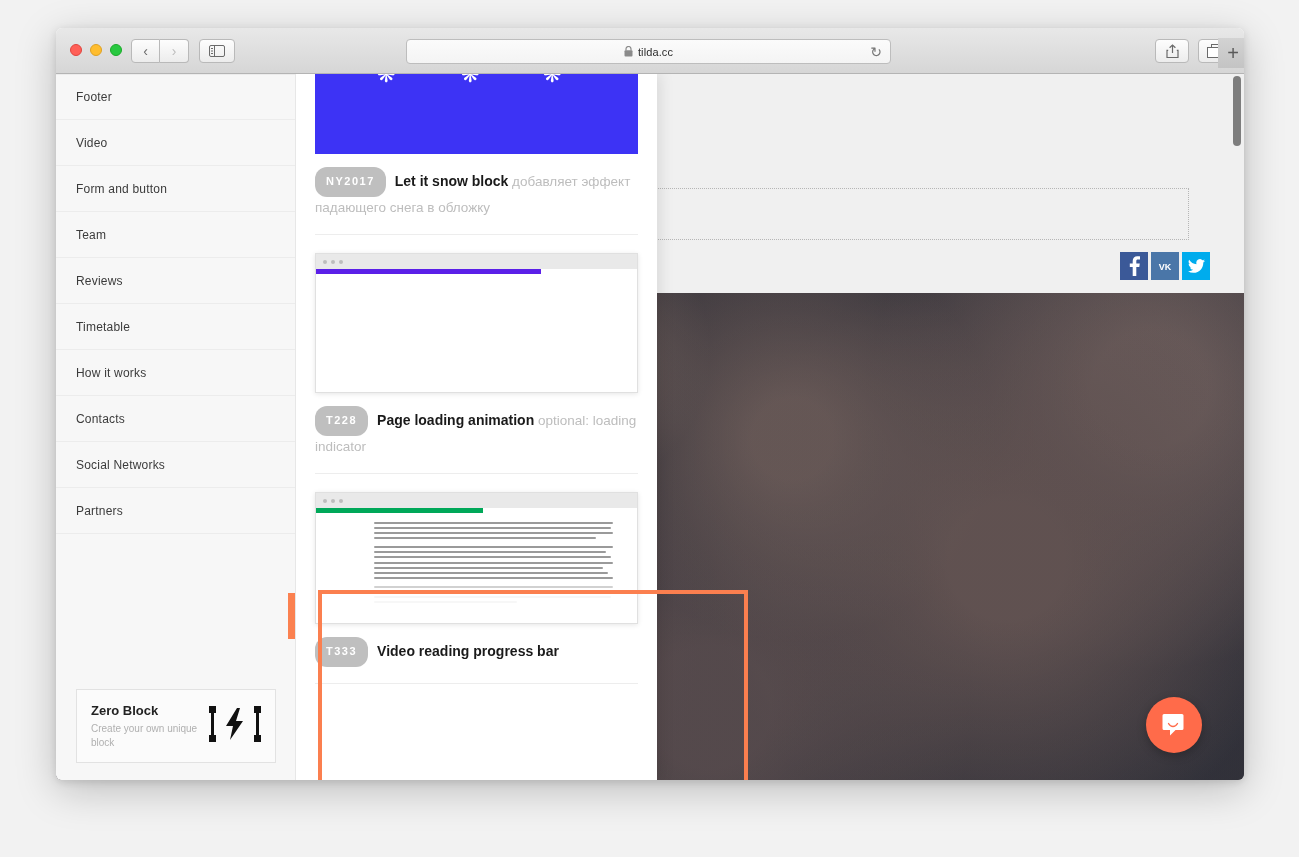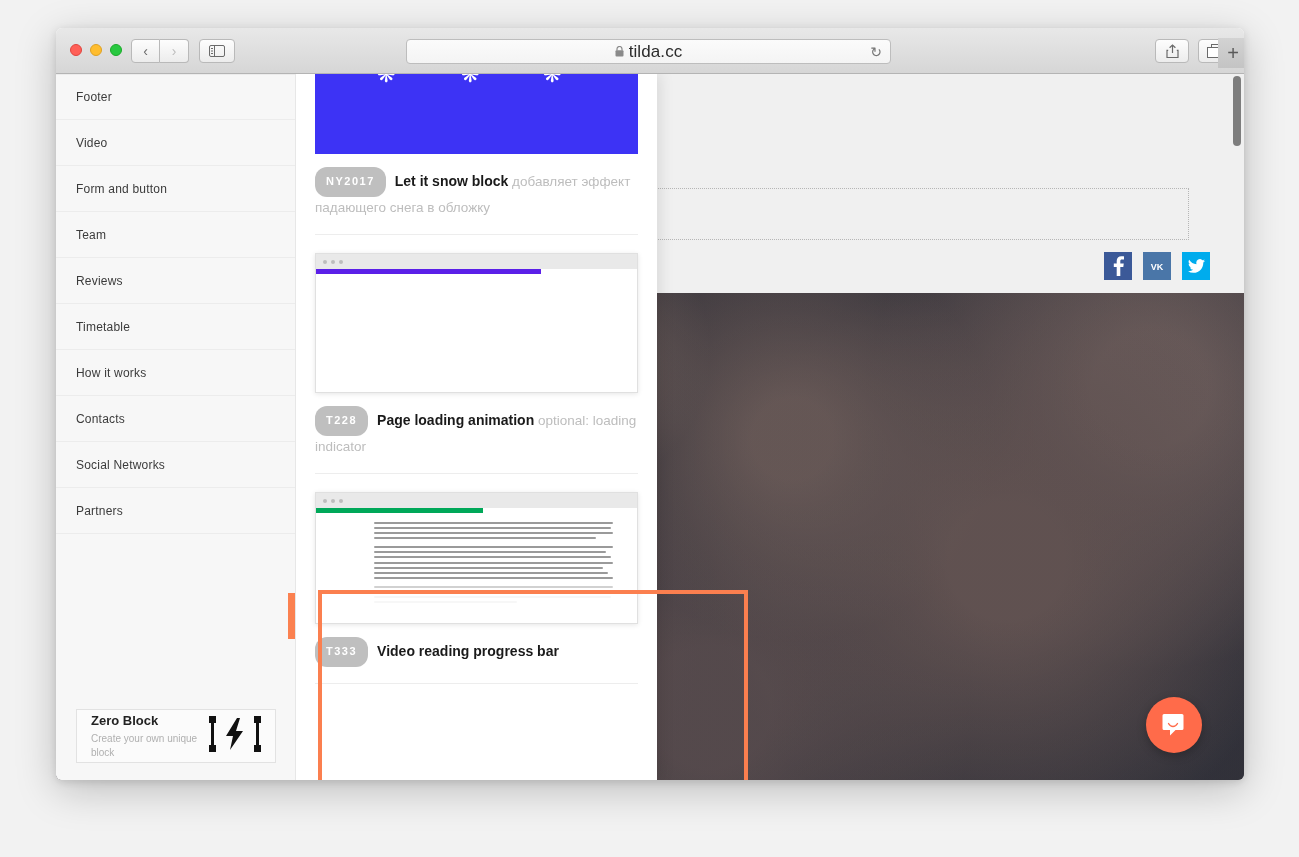--- a/index.html
+++ b/index.html
@@ -54,21 +54,21 @@
   }
 
   #address-bar {
     position: absolute; left: 350px; top: 11px;
     width: 485px; height: 25px;
     background: linear-gradient(to bottom,#fbfbfb,#f4f4f4);
     border: 1px solid #bdbdbd; border-radius: 4px;
     display: flex; align-items: center; justify-content: center;
     position: absolute;
   }
-  #url-text { font-size: 17px; color: #2b2b2b; letter-spacing: .1px; }
+  #url-text { font-size: 11px; color: #2b2b2b; letter-spacing: .1px; }
   #lock-icon { margin-right: 5px; display:flex; }
   #reload-btn {
     position: absolute; right: 8px; top: 50%; transform: translateY(-50%);
     color: #757575; font-size: 14px; line-height: 1;
   }
 
   .right-tools { position: absolute; right: 12px; top: 11px; display: flex; gap: 9px; align-items: center; }
   .toolbtn {
     width: 34px; height: 24px;
     background: linear-gradient(to bottom,#fdfdfd,#ececec);
@@ -93,21 +93,21 @@
     position: absolute; left: 14px; top: 114px; right: 55px; height: 52px;
     border-top: 1px dotted #b6b6b6; border-bottom: 1px dotted #b6b6b6;
     border-left: none;
   }
   #dotted-box:after{
     content:""; position:absolute; right:0; top:-1px; bottom:-1px; width:0;
     border-right: 1px dotted #b6b6b6;
   }
   #er-text { position: absolute; left: 30px; top: 137px; font-size: 13px; color: #c9c9c9; letter-spacing: 4px; }
 
-  #social-row { position: absolute; right: 34px; top: 178px; display: flex; gap: 11px; }
+  #social-row { position: absolute; right: 34px; top: 178px; display: flex; gap: 3px; }
   .social { width: 28px; height: 28px; display: flex; align-items: center; justify-content: center; }
   .social.fb { background: #3b5998; }
   .social.vk { background: #4a76a8; }
   .social.tw { background: #00aced; }
 
   #hero {
     position: absolute; left: 0; right: 0; top: 219px; bottom: 0;
     background:
       linear-gradient(rgba(36,40,50,.55), rgba(36,40,50,.55)),
       radial-gradient(circle at 20% 18%, #d9a18a 0 4%, transparent 22%),
@@ -165,21 +165,21 @@
     height: 46px; display: flex; align-items: center;
     padding-left: 20px;
     border-bottom: 1px solid #ececec;
     font-size: 12px; color: #3b3b3b;
     letter-spacing: .2px;
   }
   .cat-item:first-child { border-top: 1px solid #ececec; }
 
   #zero-block-card {
     position: absolute; left: 20px; bottom: 17px;
-    width: 200px; height: 54px;
+    width: 200px; height: 74px;
     border: 1px solid #e2e2e2; background: #fbfbfb;
     display: flex; align-items: center; padding: 0 14px;
   }
   #zero-block-texts { flex: 1; }
   #zero-block-title { font-size: 13px; font-weight: 700; color: #222; margin-bottom: 4px; }
   #zero-block-desc { font-size: 10px; color: #b0b0b0; line-height: 14px; }
   #zero-block-icon { margin-left: 6px; }
 
   
   #category-scroll-thumb {

